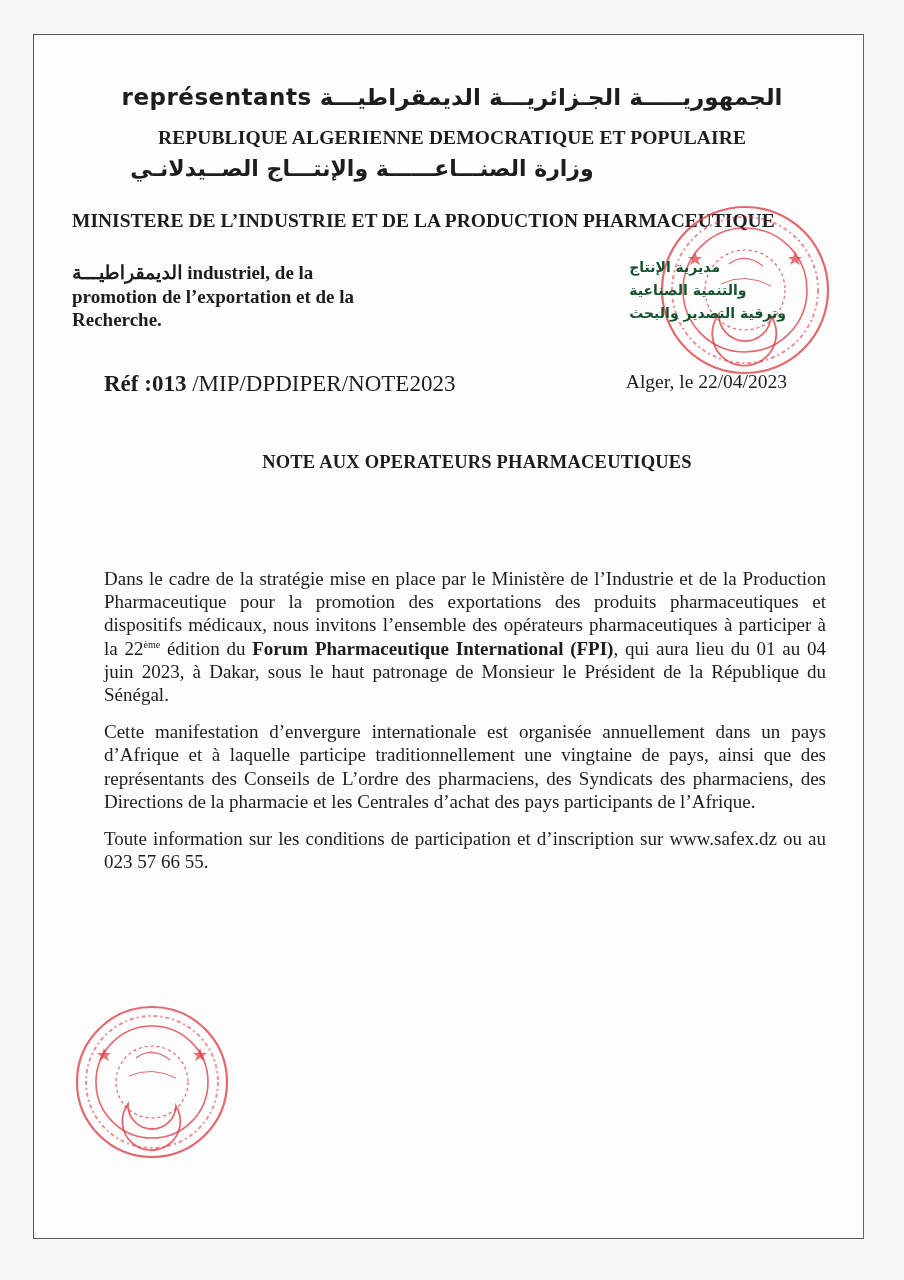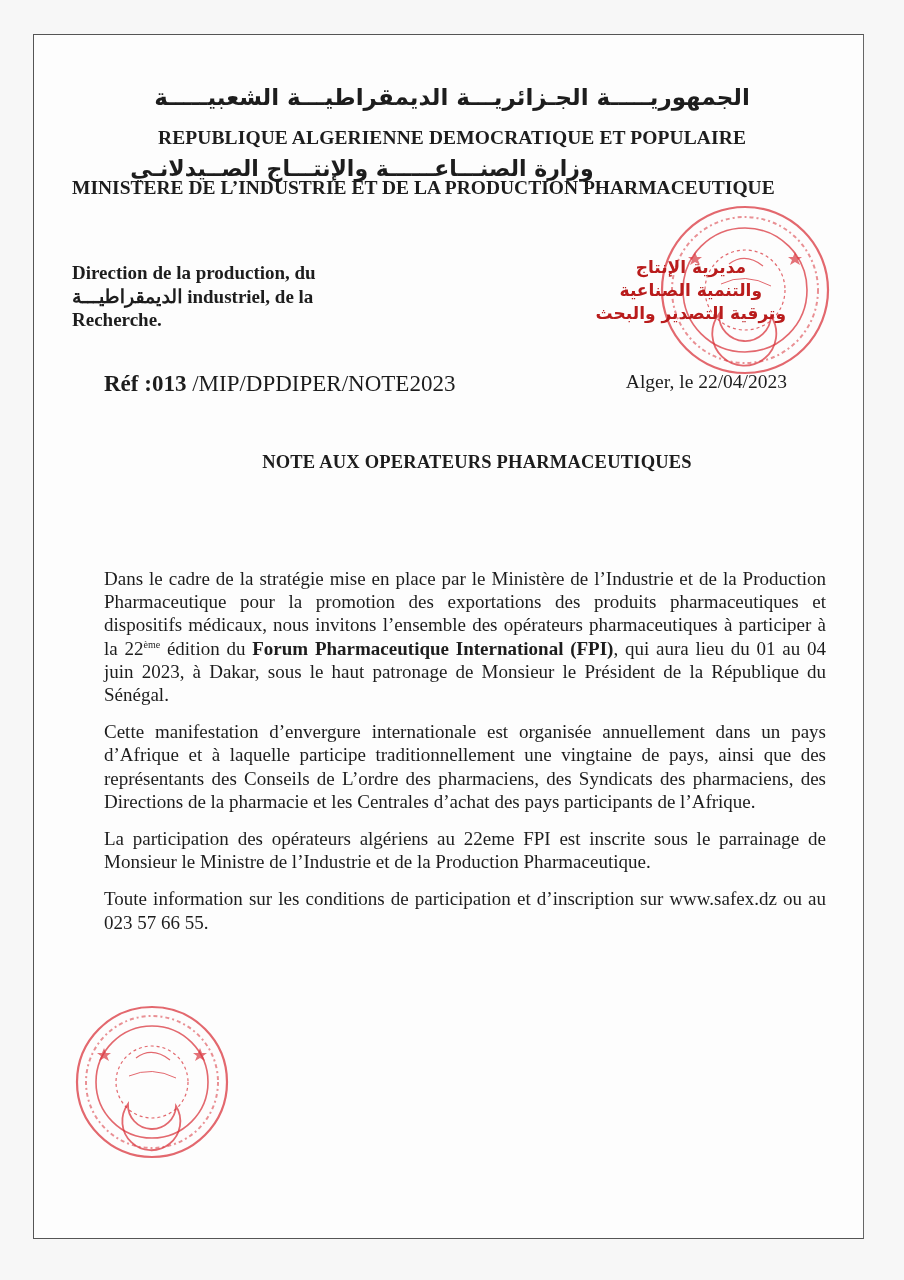--- a/index.html
+++ b/index.html
@@ -23,32 +23,32 @@
   .abs { position: absolute; }
   .arabic {
     font-family: "DejaVu Sans", sans-serif;
     direction: rtl;
     font-weight: bold;
     white-space: nowrap;
   }
   .hdr-ar-1 { left: 0; width: 904px; top: 84px; text-align: center; font-size: 23px; letter-spacing: 0.5px; }
   .hdr-fr-1 { left: 0; width: 904px; top: 127px; text-align: center; font-size: 19.5px; font-weight: bold; letter-spacing: 0.1px; }
   .hdr-ar-2 { left: 0; width: 724px; top: 156px; text-align: center; font-size: 22px; }
-  .hdr-fr-2 { left: 72px; top: 177px; font-size: 19.5px; font-weight: bold; white-space: nowrap; }
+  .hdr-fr-2 { left: 72px; top: 210px; font-size: 19.5px; font-weight: bold; white-space: nowrap; }
 
   .direction-block {
     left: 72px; top: 261px; width: 340px;
     font-size: 19px; font-weight: bold; line-height: 23.5px;
   }
   .direction-block div { white-space: nowrap; }
 
   .ar-direction {
     right: 118px; top: 256px;
-    font-size: 17px; line-height: 23px;
-    text-align: center; color: #b91c1c;
+    font-size: 14px; line-height: 23px;
+    text-align: left; color: #14532d;
     z-index: 3;
   }
   .ar-direction div { white-space: nowrap; }
 
   .ref { left: 104px; top: 371px; font-size: 23px; white-space: nowrap; }
   .ref b { font-weight: bold; }
   .date { right: 117px; top: 371px; font-size: 19.5px; white-space: nowrap; }
 
   .title { left: 0; width: 904px; top: 452px; text-align: center; font-size: 18.5px; font-weight: bold; letter-spacing: 0.2px; margin-left: 25px; }
 
@@ -63,28 +63,28 @@
   .body-text sup { font-size: 10px; vertical-align: super; line-height: 0; }
 
   .stamp { position: absolute; border-radius: 50%; z-index: 1; pointer-events: none; }
   .stamp svg { width: 100%; height: 100%; }
 </style>
 </head>
 <body>
 
 <div class="page-frame"></div>
 
-<div class="abs arabic hdr-ar-1">الجمهوريـــــة الجـزائريـــة الديمقراطيـــة الشعبيـــــة</div>
+<div class="abs arabic hdr-ar-1">الجمهوريـــــة الجـزائريـــة الديمقراطيـــة représentants</div>
 <div class="abs hdr-fr-1">REPUBLIQUE ALGERIENNE DEMOCRATIQUE ET POPULAIRE</div>
 <div class="abs arabic hdr-ar-2">وزارة الصنـــاعــــــة والإنتـــاج الصــيدلانـي</div>
 <div class="abs hdr-fr-2">MINISTERE DE L’INDUSTRIE ET DE LA PRODUCTION PHARMACEUTIQUE</div>
 
 <div class="abs direction-block">
-  <div>Direction de la production, du</div>
   <div>الديمقراطيـــة industriel, de la</div>
+  <div>promotion de l’exportation et de la</div>
   <div>Recherche.</div>
 </div>
 
 <div class="stamp" style="left:659px; top:204px; width:172px; height:172px;">
   <svg viewBox="0 0 172 172">
     <g fill="none" stroke="#d9363e" stroke-opacity="0.75">
       <circle cx="86" cy="86" r="83" stroke-width="2.2"></circle>
       <circle cx="86" cy="86" r="62" stroke-width="1.6"></circle>
       <circle cx="86" cy="86" r="40" stroke-width="1.2" stroke-dasharray="3 3"></circle>
       <path d="M60 110 A32 32 0 1 0 112 112 A26 26 0 1 1 60 110 Z" stroke-width="1.8"></path>
@@ -108,21 +108,20 @@
 </div>
 
 <div class="abs ref"><b>Réf :013</b><span> /MIP/DPDIPER/NOTE2023</span></div>
 <div class="abs date">Alger, le 22/04/2023</div>
 
 <div class="abs title">NOTE AUX OPERATEURS PHARMACEUTIQUES</div>
 
 <div class="abs body-text">
   <p><span>Dans le cadre de la stratégie mise en place par le Ministère de l’Industrie et de la Production Pharmaceutique pour la promotion des exportations des produits pharmaceutiques et dispositifs médicaux, nous invitons l’ensemble des opérateurs pharmaceutiques à participer à la 22</span><sup>ème</sup><span> édition du </span><b>Forum Pharmaceutique International (FPI)</b><span>, qui aura lieu du 01 au 04 juin 2023, à Dakar, sous le haut patronage de Monsieur le Président de la République du Sénégal.</span></p>
   <p>Cette manifestation d’envergure internationale est organisée annuellement dans un pays d’Afrique et à laquelle participe traditionnellement une vingtaine de pays, ainsi que des représentants des Conseils de L’ordre des pharmaciens, des Syndicats des pharmaciens, des Directions de la pharmacie et les Centrales d’achat des pays participants de l’Afrique.</p>
-  <p>La participation des opérateurs algériens au 22eme FPI est inscrite sous le parrainage de Monsieur le Ministre de l’Industrie et de la Production Pharmaceutique.</p>
   <p><span>Toute information sur les conditions de participation et d’inscription sur </span><span>www.safex.dz</span><span> ou au 023 57 66 55.</span></p>
 </div>
 
 <div class="stamp" style="left:74px; top:1004px; width:156px; height:156px;">
   <svg viewBox="0 0 156 156">
     <g fill="none" stroke="#d9363e" stroke-opacity="0.75">
       <circle cx="78" cy="78" r="75" stroke-width="2.2"></circle>
       <circle cx="78" cy="78" r="56" stroke-width="1.6"></circle>
       <circle cx="78" cy="78" r="36" stroke-width="1.2" stroke-dasharray="3 3"></circle>
       <path d="M54 100 A29 29 0 1 0 102 102 A24 24 0 1 1 54 100 Z" stroke-width="1.8"></path>

